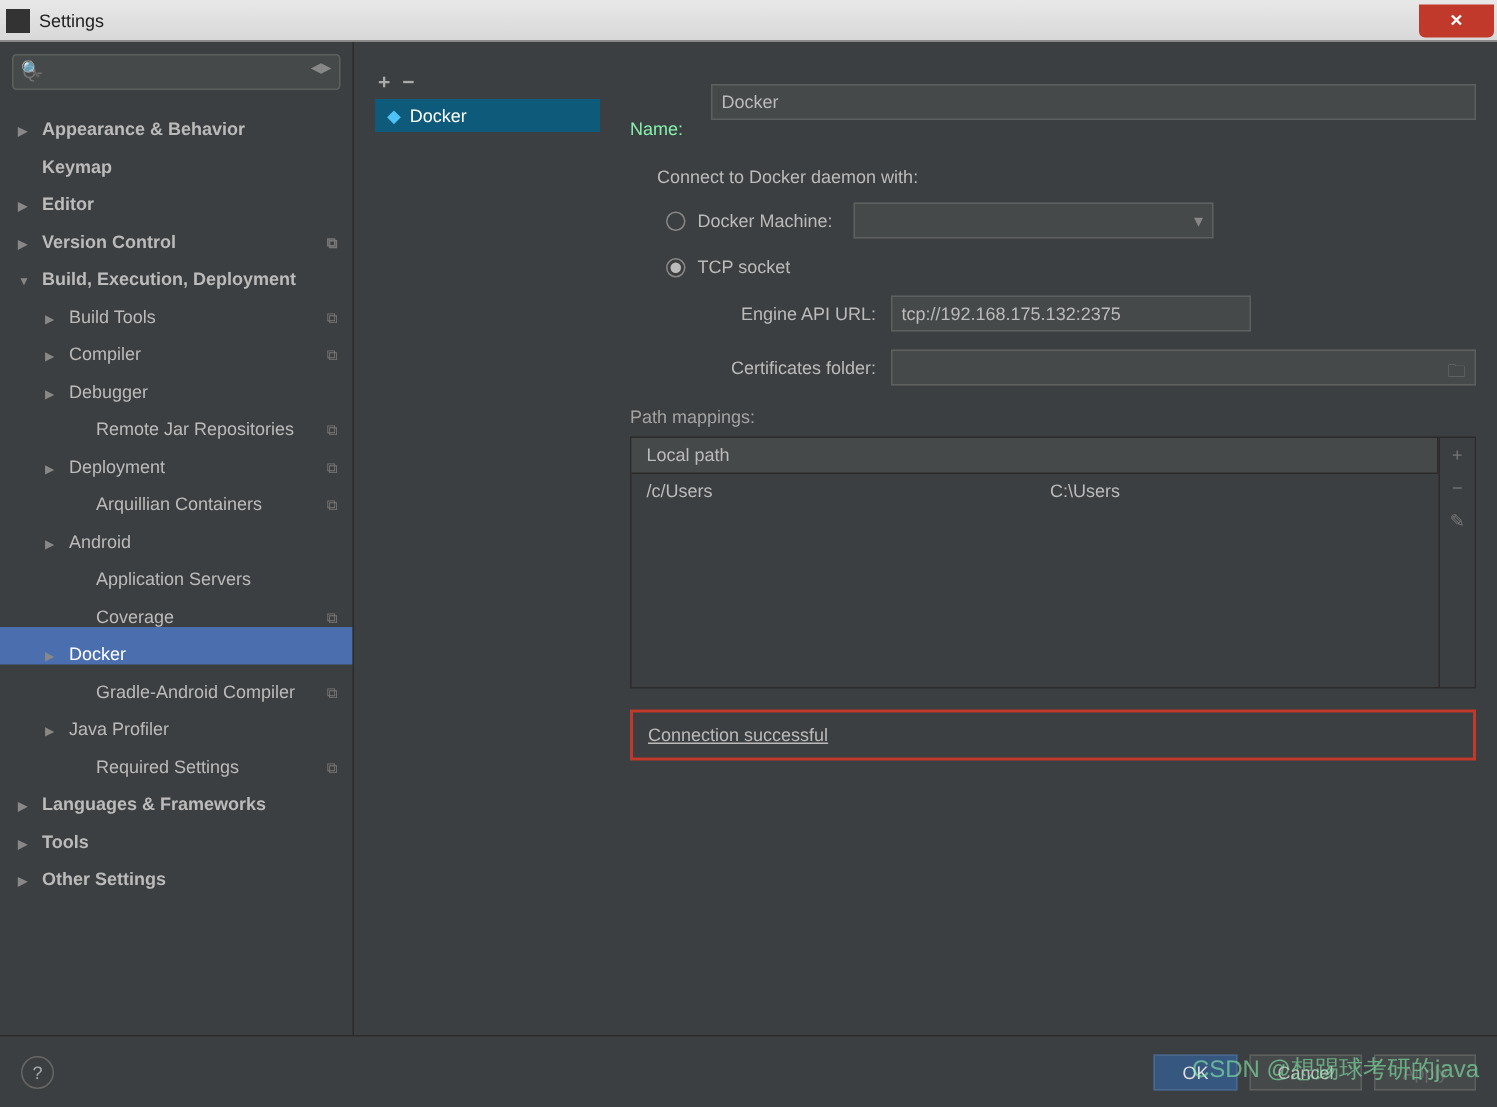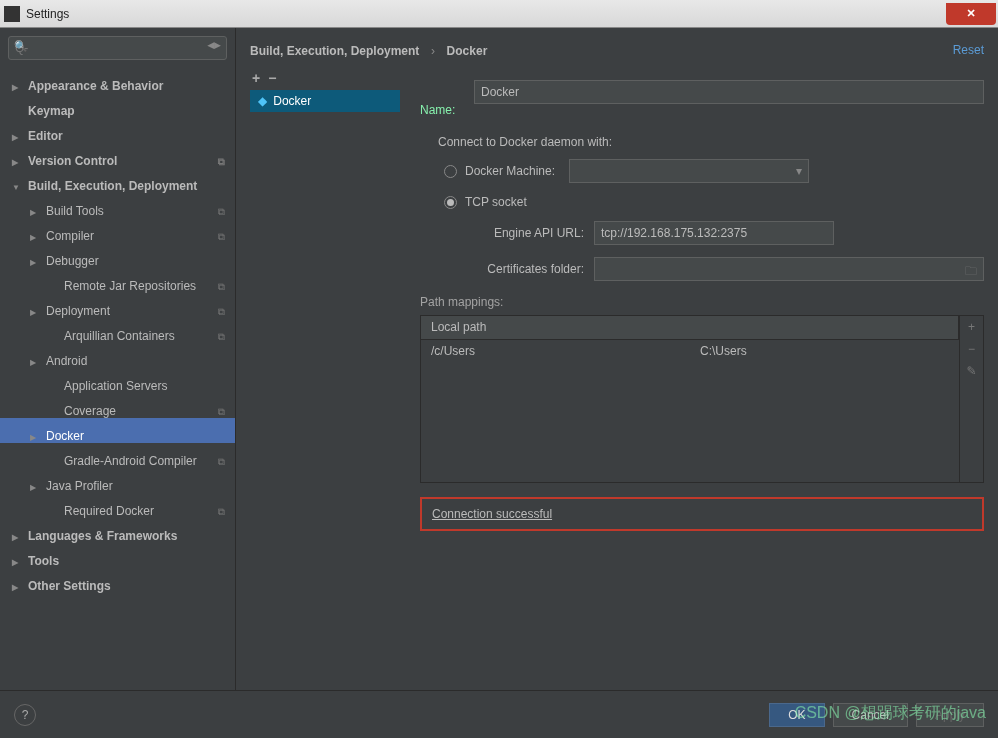--- a/index.html
+++ b/index.html
@@ -186,47 +186,39 @@
           <span class="spacer"></span>
           <span>Gradle-Android Compiler</span>
           <span class="copy">⧉</span>
         </div>
         <div class="tree-item ind1">
           <span class="arrow right"></span>
           <span>Java Profiler</span>
         </div>
         <div class="tree-item ind2">
           <span class="spacer"></span>
-          <span>Required Docker</span>
+          <span>Required Settings</span>
           <span class="copy">⧉</span>
         </div>
         <div class="tree-item bold">
           <span class="arrow right"></span>
           <span>Languages &amp; Frameworks</span>
         </div>
         <div class="tree-item bold">
           <span class="arrow right"></span>
           <span>Tools</span>
         </div>
         <div class="tree-item bold">
           <span class="arrow right"></span>
           <span>Other Settings</span>
         </div>
       </div>
   </div>
 
   <div class="content">
-    <div class="bc-row">
-      <div class="bc">
-        <span>Build, Execution, Deployment</span>
-        <span class="sep">›</span>
-        <span>Docker</span>
-      </div>
-      <span class="reset">Reset</span>
-    </div>
 
     <div class="content-body">
       <div class="col-list">
         <div class="list-tools">
           <span>+</span>
           <span>−</span>
         </div>
         <div class="docker-row">
           <span class="whale">◆</span>
           <span>Docker</span>

